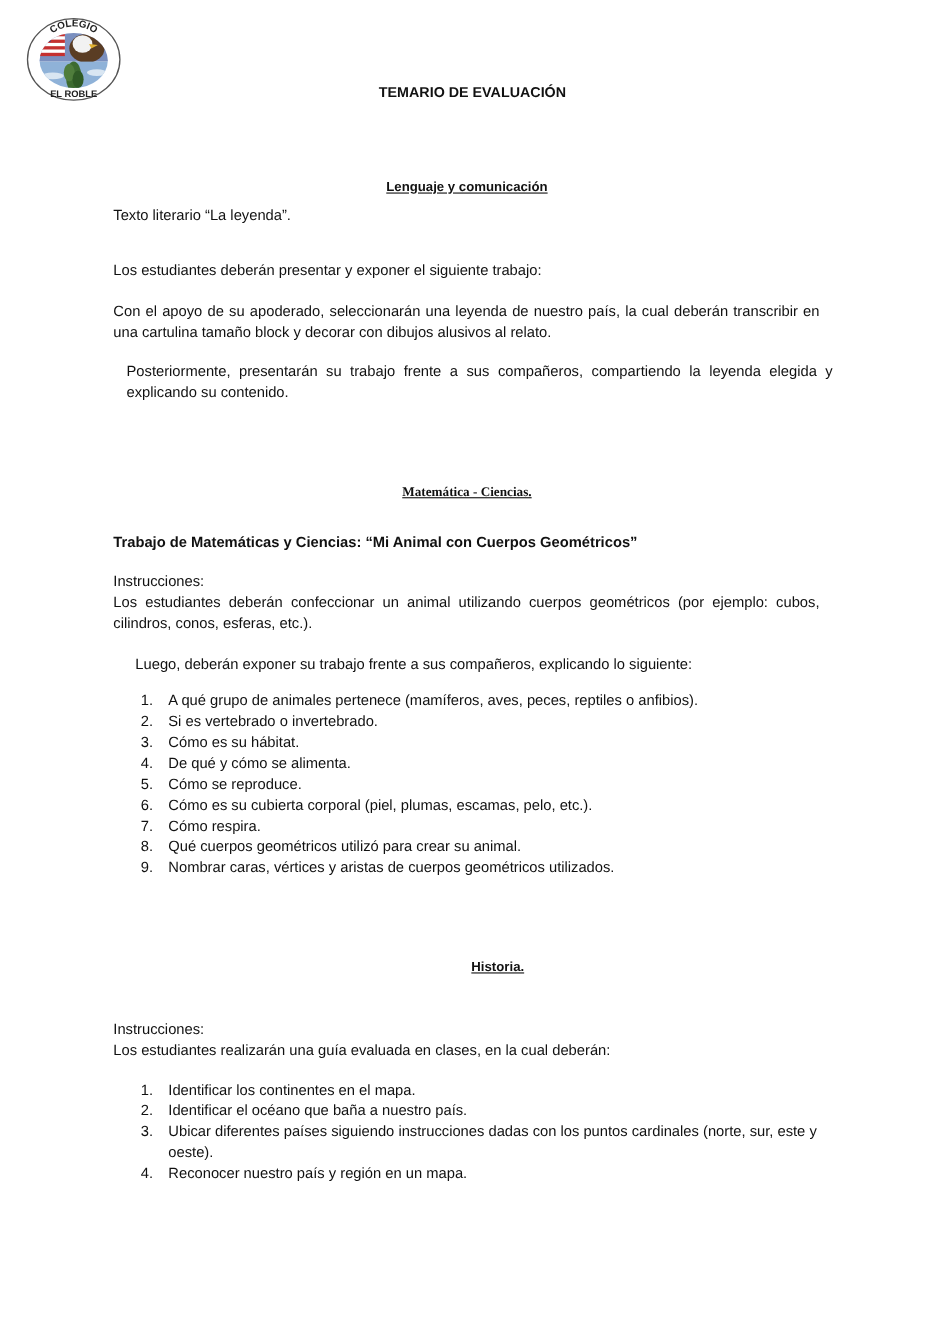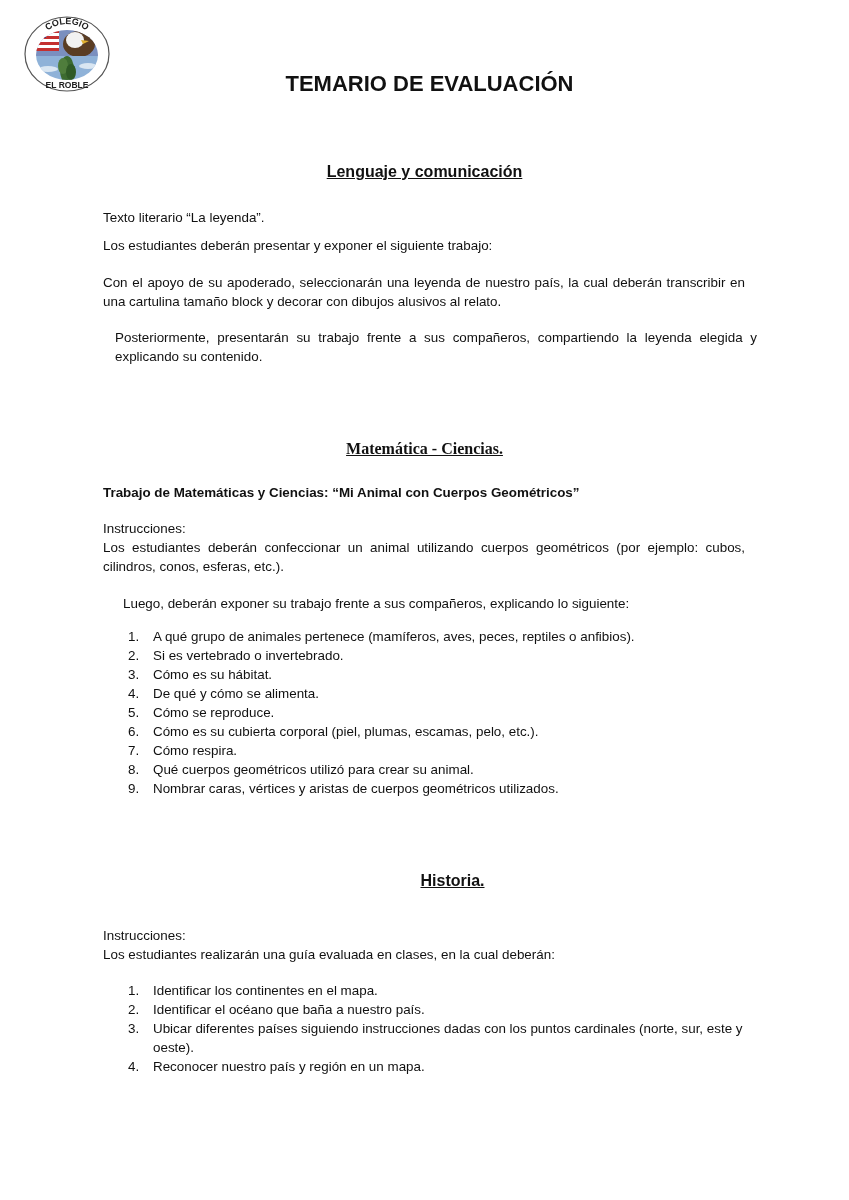--- a/index.html
+++ b/index.html
@@ -23,32 +23,32 @@
       width: 88px;
       height: 80px;
     }
     .title-block {
       position: absolute;
       top: 72px;
       left: 0;
       width: 849px;
       text-align: center;
       font-weight: bold;
-      font-size: 22px;
+      font-size: 13px;
       line-height: 23px;
     }
     .title-block div { padding-left: 10px; }
     .section-heading {
       position: absolute;
       left: 0;
       width: 849px;
       text-align: center;
       font-weight: bold;
       text-decoration: underline;
-      font-size: 16px;
+      font-size: 12px;
     }
     .para {
       position: absolute;
       left: 103px;
       width: 642px;
       line-height: 19px;
       text-align: justify;
     }
     .bold { font-weight: bold; }
     .olist {
@@ -107,21 +107,21 @@
     <text x="44" y="74" font-family="Liberation Sans, sans-serif" font-size="8.5" font-weight="bold" fill="#222" text-anchor="middle">EL ROBLE</text>
   </svg>
 </div>
 
 <div class="title-block">
   <div>TEMARIO DE EVALUACIÓN</div>
 </div>
 
 <div class="section-heading" style="top:163px;">Lenguaje y comunicación</div>
 
-<div class="para" style="top:208px;">Texto literario  “La leyenda”.</div>
+<div class="para" style="top:186px;">Texto literario  “La leyenda”.</div>
 <div class="para" style="top:236px;">Los estudiantes deberán presentar y exponer el siguiente trabajo:</div>
 <div class="para" style="top:273px;">Con el apoyo de su apoderado, seleccionarán una leyenda de nuestro país, la cual deberán transcribir en una cartulina tamaño block y decorar con dibujos alusivos al relato.</div>
 <div class="para" style="top:328px;margin-left:12px;">Posteriormente, presentarán su trabajo frente a sus compañeros, compartiendo la leyenda elegida y explicando su contenido.</div>
 
 <div class="section-heading" style="top:440px;font-family:Liberation Serif, serif;">Matemática - Ciencias.</div>
 
 <div class="para bold" style="top:483px;">Trabajo de Matemáticas y Ciencias: “Mi Animal con Cuerpos Geométricos”</div>
 <div class="para" style="top:519px;">Instrucciones:</div>
 <div class="para" style="top:538px;">Los estudiantes deberán confeccionar un animal utilizando cuerpos geométricos (por ejemplo: cubos, cilindros, conos, esferas,  etc.).</div>
 <div class="para" style="top:594px;margin-left:20px;">Luego, deberán exponer su trabajo frente a sus compañeros, explicando lo siguiente:</div>

